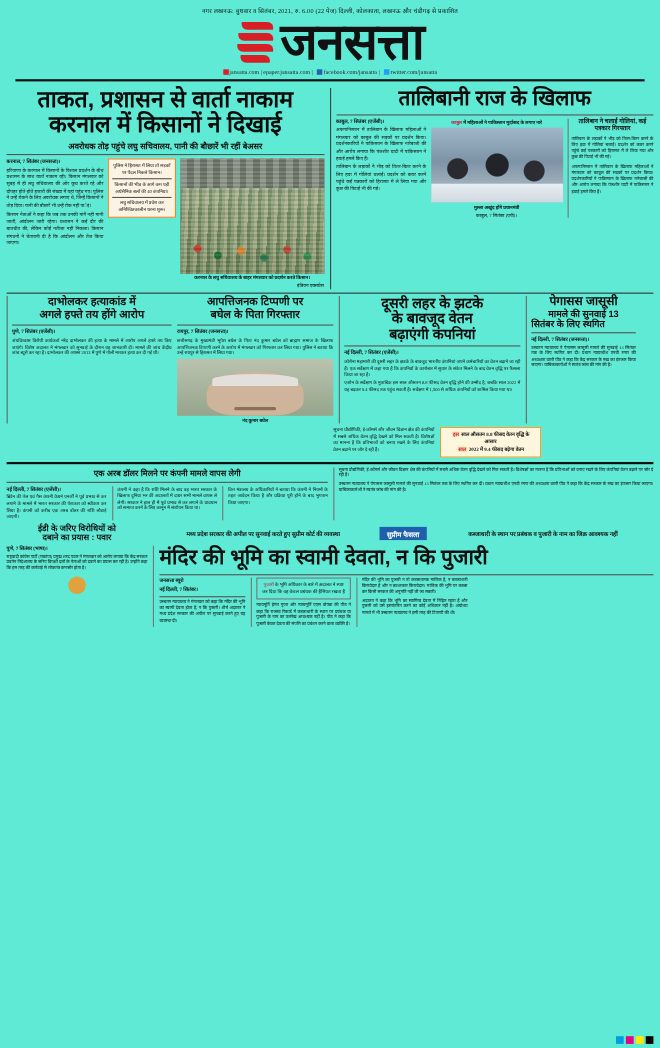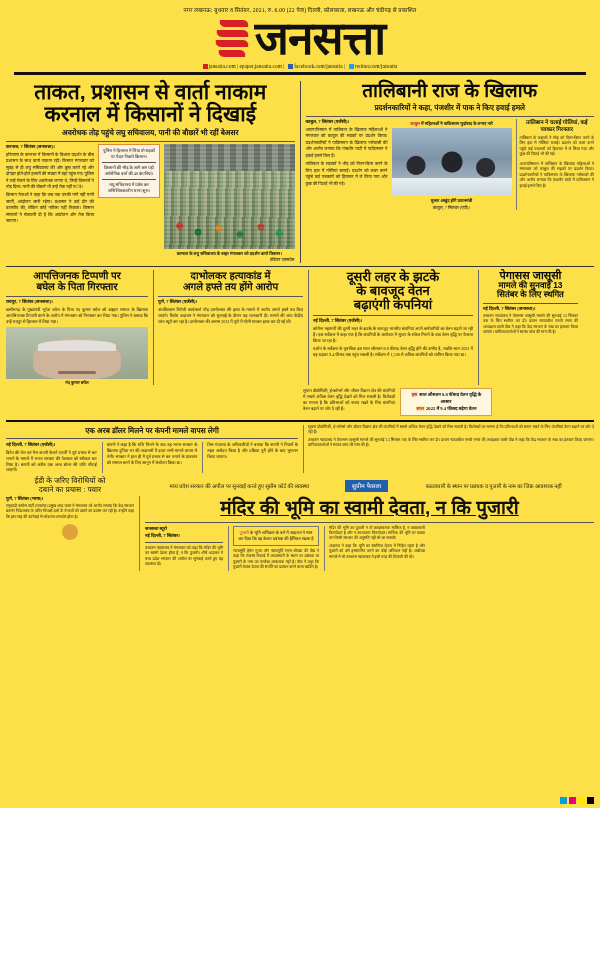--- a/index.html
+++ b/index.html
@@ -2,21 +2,21 @@
 <html lang="hi"><head>
 <meta charset="utf-8">
 <title>Jansatta Front Page</title>
 <style>
   html,body{margin:0;padding:0;background:#fff;}
   body{
     width:600px;height:953px;
     font-family:"Liberation Serif","DejaVu Serif",serif;
     color:#111;overflow:hidden;position:relative;
   }
-  .page{width:600px;height:808px;position:relative;background:#fde047;}
+  .page{width:600px;height:953px;position:relative;background:#5eead4;}
 
   
   .masthead{padding:6px 8px 2px;text-align:center;}
   .dateline{font-size:5.6px;letter-spacing:.2px;color:#111;white-space:nowrap;}
   .logo-row{display:flex;align-items:center;justify-content:center;gap:6px;margin:2px 0 2px;}
   .flame{width:34px;height:40px;position:relative;flex:0 0 auto;}
   .flame i{display:block;position:absolute;left:0;height:7px;width:34px;background:#d81f26;
            border-radius:0 10px 0 10px;transform:skewX(-14deg);}
   .flame i:nth-child(1){top:2px;width:30px;left:4px;}
   .flame i:nth-child(2){top:12px;width:33px;left:1px;}
@@ -94,27 +94,27 @@
   
   .box-orange{border:.8px solid #e08a2e;background:#fdf3e3;padding:3px;font-size:4.2px;
               line-height:1.45;text-align:center;}
   .box-yellow{border:.8px solid #d8a13a;background:#fff6de;padding:3px 4px;font-size:4.6px;
               line-height:1.45;text-align:center;font-weight:700;}
   .box-yellow em{font-style:normal;color:#c0224a;background:#ffe9a8;padding:0 1px;}
   .box-plain{border:.7px solid #777;padding:3px;font-size:4.2px;line-height:1.45;text-align:center;}
   .box-plain em{font-style:normal;color:#c0224a;}
 
   
-  .strip{display:flex;align-items:center;gap:5px;margin:4px 6px 2px;font-size:5.4px;font-weight:400;}
+  .strip{display:flex;align-items:center;gap:5px;margin:4px 6px 2px;font-size:5.4px;font-weight:700;}
   .strip .badge{background:#1f5fae;color:#fff;padding:1.5px 7px;font-size:6.2px;white-space:nowrap;
                 font-family:"Liberation Sans","DejaVu Sans",sans-serif;}
   .strip .t{flex:1;text-align:center;}
 
   .bigline{font-family:"Liberation Sans","DejaVu Sans",sans-serif;font-weight:700;
-           font-size:19px;text-align:center;line-height:1.1;margin:2px 0 3px;text-decoration:underline;}
+           font-size:19px;text-align:left;line-height:1.1;margin:2px 0 3px;}
   .midline{font-family:"Liberation Sans","DejaVu Sans",sans-serif;font-weight:700;
            font-size:10px;text-align:center;line-height:1.15;}
   .fine{font-size:4.1px;line-height:1.45;text-align:justify;}
   .tiny{font-size:3.9px;line-height:1.4;text-align:justify;}
 
   .footer-mark{width:16px;height:16px;border-radius:50%;background:#e0a23c;margin:4px auto 0;}
   .cmyk{position:absolute;right:6px;bottom:4px;display:flex;gap:2px;}
   .cmyk span{width:7px;height:7px;display:block;}
 </style>
 </head>
@@ -170,21 +170,20 @@
               <span class="roof"></span>
             </div>
           <div class="cap">करनाल के लघु सचिवालय के बाहर मंगलवार को प्रदर्शन करते किसान।</div>
           <div class="cap" style="text-align:right;font-weight:400">इंडियन एक्सप्रेस</div>
         </div>
       </div>
     </div>
 
     <div class="lead-right">
       <h1 class="hl r1">तालिबानी राज के खिलाफ</h1>
-      <div class="sub" style="margin-top:3px">प्रदर्शनकारियों ने कहा, पंजशीर में पाक ने किए हवाई हमले</div>
       <div class="hr"></div>
       <div style="display:flex;gap:4px;">
         <div style="width:82px;">
           <div class="byline">काबुल, 7 सितंबर (एजेंसी)।</div>
           <div class="body-text">
             <p>अफगानिस्तान में तालिबान के खिलाफ महिलाओं ने मंगलवार को काबुल की सड़कों पर प्रदर्शन किया। प्रदर्शनकारियों ने पाकिस्तान के खिलाफ नारेबाजी की और आरोप लगाया कि पंजशीर घाटी में पाकिस्तान ने हवाई हमले किए हैं।</p>
             <p>तालिबान के लड़ाकों ने भीड़ को तितर-बितर करने के लिए हवा में गोलियां चलाईं। प्रदर्शन को कवर करने पहुंचे कई पत्रकारों को हिरासत में ले लिया गया और कुछ की पिटाई भी की गई।</p>
           </div>
         </div>
         <div style="width:120px;">
@@ -206,54 +205,54 @@
         </div>
       </div>
     </div>
   </div>
 
   <div class="rule-thin" style="margin-top:3px"></div>
 
   <div style="padding:0 6px;">
     <div class="cols">
 
+      <div class="col sep" style="max-width:145px">
+        <div class="midline">दाभोलकर हत्याकांड में</div>
+        <div class="midline">अगले हफ्ते तय होंगे आरोप</div>
+        <div class="hr"></div>
+        <div class="byline">पुणे, 7 सितंबर (एजेंसी)।</div>
+        <div class="fine">अंधविश्वास विरोधी कार्यकर्ता नरेंद्र दाभोलकर की हत्या के मामले में आरोप अगले हफ्ते तय किए जाएंगे। विशेष अदालत ने मंगलवार को सुनवाई के दौरान यह जानकारी दी। मामले की जांच केंद्रीय जांच ब्यूरो कर रहा है। दाभोलकर की अगस्त 2013 में पुणे में गोली मारकर हत्या कर दी गई थी।</div>
+      </div>
+
       <div class="col" style="max-width:142px">
         <div class="midline">आपत्तिजनक टिप्पणी पर</div>
         <div class="midline">बघेल के पिता गिरफ्तार</div>
         <div class="hr"></div>
         <div class="byline">रायपुर, 7 सितंबर (जनसत्ता)।</div>
         <div class="fine">छत्तीसगढ़ के मुख्यमंत्री भूपेश बघेल के पिता नंद कुमार बघेल को ब्राह्मण समाज के खिलाफ आपत्तिजनक टिप्पणी करने के आरोप में मंगलवार को गिरफ्तार कर लिया गया। पुलिस ने बताया कि उन्हें रायपुर से हिरासत में लिया गया।</div>
         <div class="photo portrait" style="height:52px;margin-top:2px">
             <span class="head"></span>
           </div>
         <div class="cap">नंद कुमार बघेल</div>
       </div>
 
-      <div class="col sep" style="max-width:145px">
-        <div class="midline">दाभोलकर हत्याकांड में</div>
-        <div class="midline">अगले हफ्ते तय होंगे आरोप</div>
-        <div class="hr"></div>
-        <div class="byline">पुणे, 7 सितंबर (एजेंसी)।</div>
-        <div class="fine">अंधविश्वास विरोधी कार्यकर्ता नरेंद्र दाभोलकर की हत्या के मामले में आरोप अगले हफ्ते तय किए जाएंगे। विशेष अदालत ने मंगलवार को सुनवाई के दौरान यह जानकारी दी। मामले की जांच केंद्रीय जांच ब्यूरो कर रहा है। दाभोलकर की अगस्त 2013 में पुणे में गोली मारकर हत्या कर दी गई थी।</div>
-      </div>
-
       <div class="col sep" style="max-width:160px">
         <div class="hl" style="font-size:13px;text-align:center">दूसरी लहर के झटके</div>
         <div class="hl" style="font-size:13px;text-align:center">के बावजूद वेतन</div>
         <div class="hl" style="font-size:13px;text-align:center">बढ़ाएंगी कंपनियां</div>
         <div class="hr"></div>
         <div class="byline">नई दिल्ली, 7 सितंबर (एजेंसी)।</div>
         <div class="fine">कोरोना महामारी की दूसरी लहर के झटके के बावजूद भारतीय कंपनियां अपने कर्मचारियों का वेतन बढ़ाने जा रही हैं। एक सर्वेक्षण में कहा गया है कि कंपनियों के कारोबार में सुधार के संकेत मिलने के बाद वेतन वृद्धि पर फैसला किया जा रहा है।</div>
         <div class="fine" style="margin-top:2px">एओन के सर्वेक्षण के मुताबिक इस साल औसतन 8.8 फीसद वेतन वृद्धि होने की उम्मीद है, जबकि साल 2022 में यह बढ़कर 9.4 फीसद तक पहुंच सकती है। सर्वेक्षण में 1,500 से अधिक कंपनियों को शामिल किया गया था।</div>
       </div>
 
       <div class="col sep" style="max-width:95px">
         <div class="hl" style="font-size:11px;text-align:center">पेगासस जासूसी</div>
         <div class="hl" style="font-size:8.4px;text-align:center">मामले की सुनवाई 13</div>
-        <div class="hl" style="font-size:8.4px;text-align:center">सितंबर के लिए स्थगित</div>
+        <div class="hl" style="font-size:8.4px;text-align:left">सितंबर के लिए स्थगित</div>
         <div class="hr"></div>
         <div class="byline">नई दिल्ली, 7 सितंबर (जनसत्ता)।</div>
         <div class="tiny">उच्चतम न्यायालय ने पेगासस जासूसी मामले की सुनवाई 13 सितंबर तक के लिए स्थगित कर दी। प्रधान न्यायाधीश एनवी रमण की अध्यक्षता वाली पीठ ने कहा कि केंद्र सरकार के रुख का इंतजार किया जाएगा। याचिकाकर्ताओं ने स्वतंत्र जांच की मांग की है।</div>
       </div>
     </div>
 
     <div style="display:flex;gap:5px;margin-top:3px;">
       <div style="width:292px"></div>
       <div style="width:92px;" class="fine">सूचना प्रौद्योगिकी, ई-कॉमर्स और जीवन विज्ञान क्षेत्र की कंपनियों में सबसे अधिक वेतन वृद्धि देखने को मिल सकती है। विशेषज्ञों का मानना है कि प्रतिभाओं को बनाए रखने के लिए कंपनियां वेतन बढ़ाने पर जोर दे रही हैं।</div>
       <div style="width:92px;">

